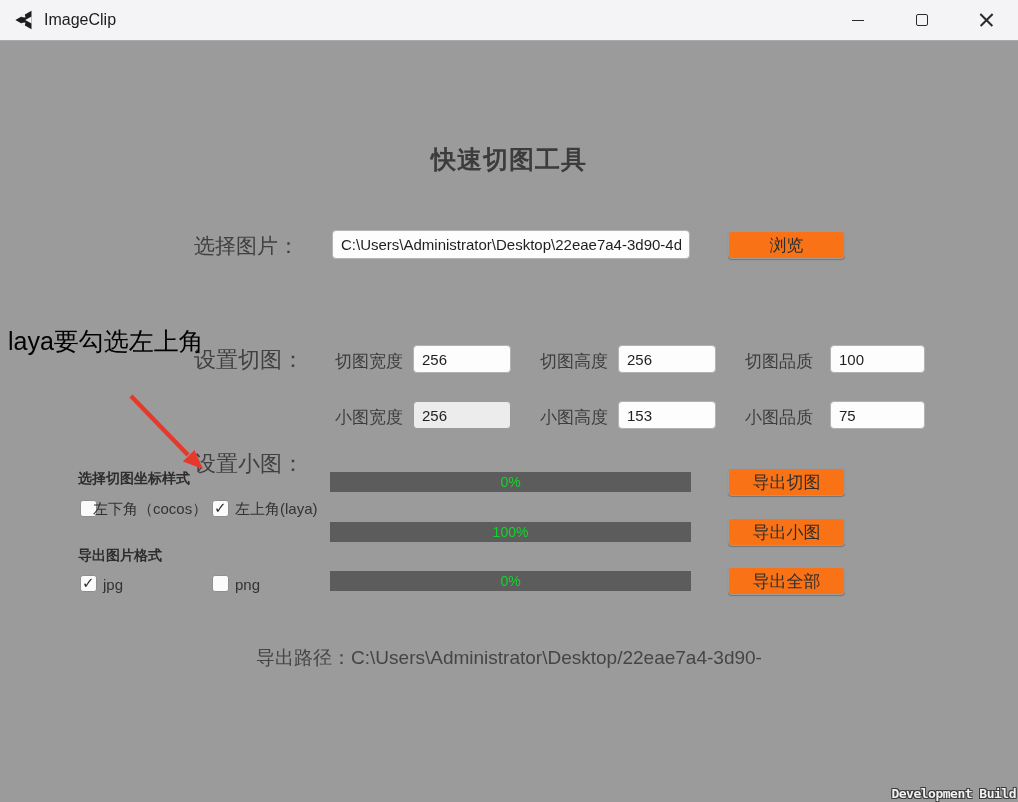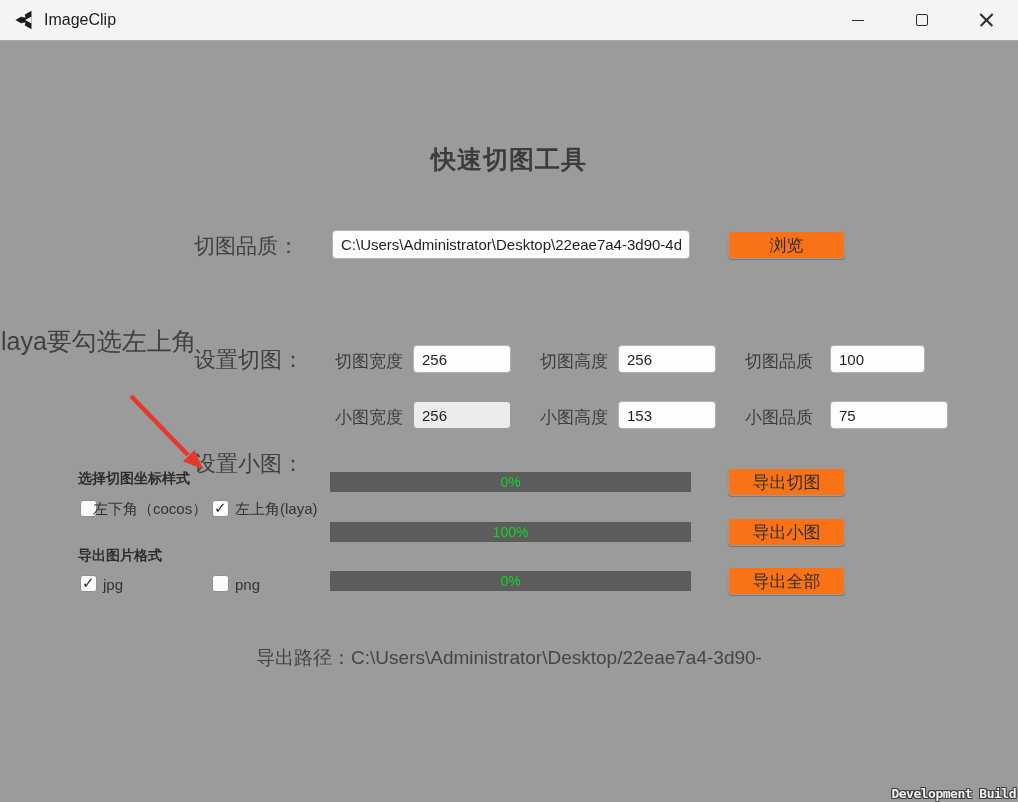--- a/index.html
+++ b/index.html
@@ -51,21 +51,21 @@
   .cb-label { position:absolute; font-size:15px; color:#333; }
 
   
   .progress { position:absolute; left:330px; width:361px; height:20px; background:#5c5c5c;
     display:flex; align-items:center; justify-content:center; }
   .progress span { font-size:14px; color:#14d32c; }
 
   
   .export-path { position:absolute; left:0; top:645px; width:100%; text-align:center;
     font-size:19px; color:#454545; }
-  .annotation { position:absolute; left:1px; top:325px; font-size:25px; color:#404040; font-weight:500; }
+  .annotation { position:absolute; left:8px; top:325px; font-size:25px; color:#000000; font-weight:500; }
   .arrow-svg { position:absolute; left:118px; top:385px; pointer-events:none; }
   .watermark { position:absolute; right:2px; bottom:1px; font-size:13px; font-weight:bold; color:#f2f2f2;
     font-family:"DejaVu Sans Mono","Liberation Mono",monospace; letter-spacing:-0.5px;
     text-shadow:1px 1px 0 #3a3a3a, -1px 1px 0 #3a3a3a, 1px -1px 0 #3a3a3a, -1px -1px 0 #3a3a3a; }
 </style>
 </head>
 <body>
 
 <div id="app">
 
@@ -85,39 +85,39 @@
           <span class="glyph-max"></span>
         </div>
       <div class="win-btn">
           <span class="glyph-close"></span>
         </div>
     </div>
   </div>
 
   <div class="page-title">快速切图工具</div>
 
-  <div class="row-label lbl-select">切图品质：</div>
+  <div class="row-label lbl-select">选择图片：</div>
   <input class="text-input" style="left: 332px; top: 230px; width: 358px;" type="text" value="C:\Users\Administrator\Desktop\22eae7a4-3d90-4d8">
   <button class="ui-btn" style="left:728px; top:231px;">浏览</button>
 
   <div class="row-label lbl-clip">设置切图：</div>
   <span class="field-label" style="left:335px; top:350px;">切图宽度</span>
   <input class="text-input small-input" style="left: 413px; top: 345px;" type="text" value="256">
   <span class="field-label" style="left:540px; top:350px;">切图高度</span>
   <input class="text-input small-input" style="left: 618px; top: 345px;" type="text" value="256">
   <span class="field-label" style="left:745px; top:350px;">切图品质</span>
   <input class="text-input small-input" style="left: 830px; top: 345px; width: 95px;" type="text" value="100">
 
   <div class="row-label lbl-thumb">设置小图：</div>
   <span class="field-label" style="left:335px; top:406px;">小图宽度</span>
   <input class="text-input small-input input-soft" style="left: 413px; top: 401px;" type="text" value="256">
   <span class="field-label" style="left:540px; top:406px;">小图高度</span>
   <input class="text-input small-input" style="left: 618px; top: 401px;" type="text" value="153">
   <span class="field-label" style="left:745px; top:406px;">小图品质</span>
-  <input class="text-input small-input" style="left: 830px; top: 401px; width: 118px;" type="text" value="75">
+  <input class="text-input small-input" style="left: 830px; top: 401px; width: 95px;" type="text" value="75">
 
   <div class="section-header" style="left:78px; top:470px;">选择切图坐标样式</div>
   <div class="checkbox" style="left:80px; top:500px;"></div>
   <span class="cb-label" style="left:93px; top:500px;">左下角（cocos）</span>
   <div class="checkbox checked" style="left:212px; top:500px;"></div>
   <span class="cb-label" style="left:235px; top:500px;">左上角(laya)</span>
 
   <div class="section-header" style="left:78px; top:547px;">导出图片格式</div>
   <div class="checkbox checked" style="left:80px; top:575px;"></div>
   <span class="cb-label" style="left:103px; top:576px;">jpg</span>

